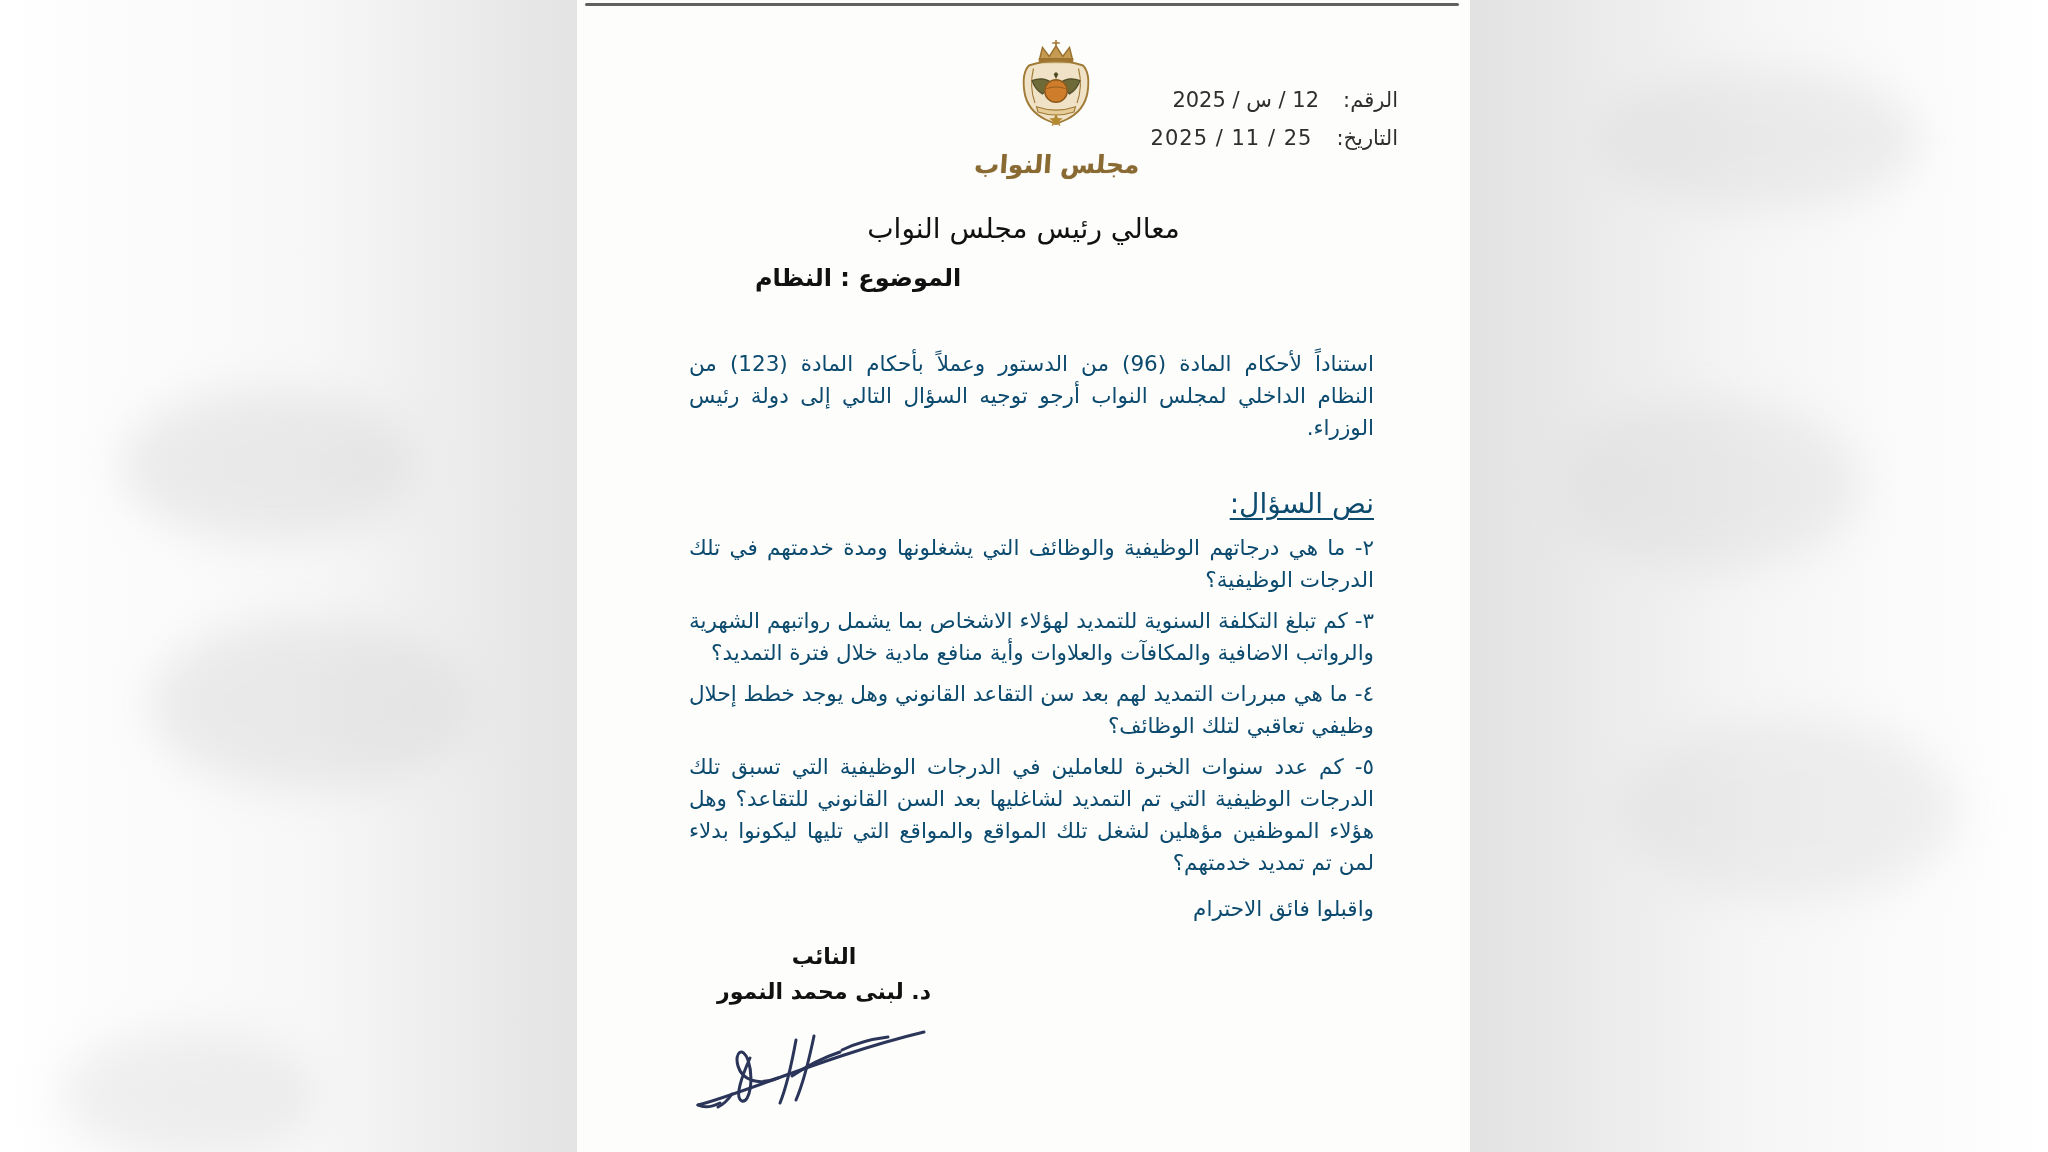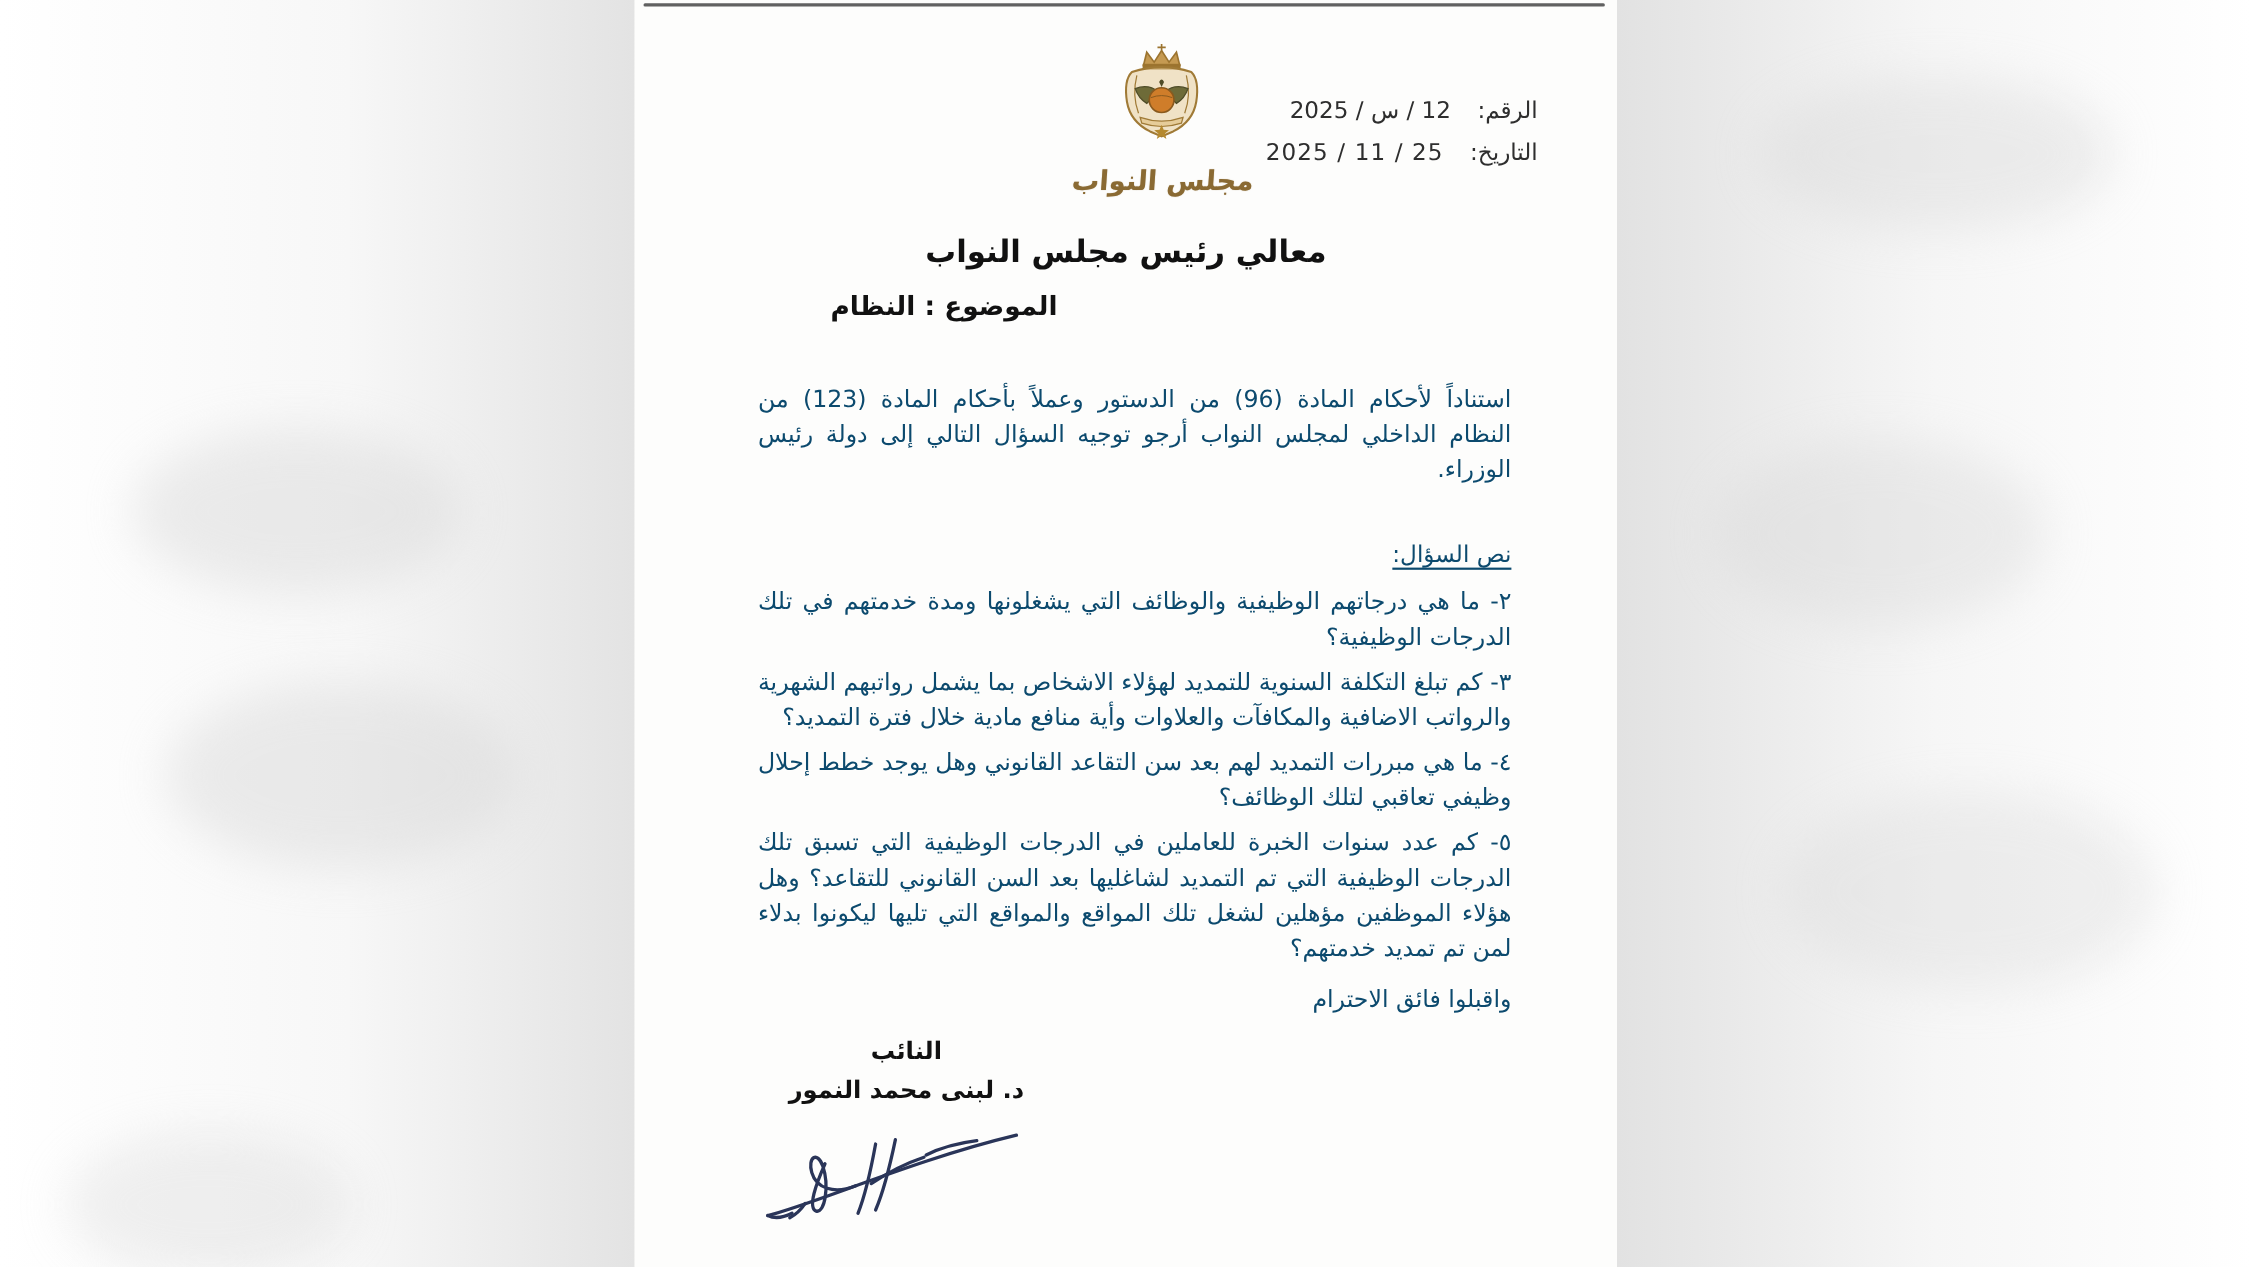--- a/index.html
+++ b/index.html
@@ -25,28 +25,28 @@
   .logo-caption{position:absolute;left:385px;top:150px;width:190px;text-align:center;
         color:#8a6a33;font-size:25px;font-weight:bold;transform:skewX(-4deg);
         text-shadow:0 0 1px rgba(138,106,51,.45);}
   .meta{position:absolute;right:72px;top:88px;font-size:21px;color:#2e2e2e;}
   .meta-row{display:flex;flex-direction:row;gap:24px;justify-content:flex-start;
         margin-bottom:14px;align-items:baseline;}
   .meta-label{white-space:nowrap;}
   .meta-value{white-space:nowrap;letter-spacing:1px;}
 
   .doc-title{position:absolute;left:0;right:0;top:212px;text-align:center;
-        font-size:28px;font-weight:bold;color:#111;}
+        font-size:28px;font-weight:normal;color:#111;}
   .doc-subject{position:absolute;left:178px;top:264px;font-size:24px;font-weight:bold;color:#111;}
 
   
   .body-flow{position:absolute;left:112px;right:96px;top:348px;
         font-size:21.5px;line-height:32px;text-align:justify;text-justify:inter-word;color:#0c4a6e;}
   .intro{margin:0 0 44px 0;}
-  .q-heading{margin:16px 0 12px 0;font-size:21px;text-decoration:underline;
+  .q-heading{margin:16px 0 12px 0;font-size:28px;text-decoration:underline;
         text-underline-offset:5px;}
   .q-lead{margin:0 0 12px 0;}
   .question{margin:0 0 9px 0;}
   .question.last{margin-bottom:14px;}
   .closing{margin:2px 0 0 0;text-align:right;}
 
   
   .signer{position:absolute;left:112px;top:944px;width:270px;text-align:center;
         font-weight:bold;color:#111;}
   .signer-title{font-size:22px;}

